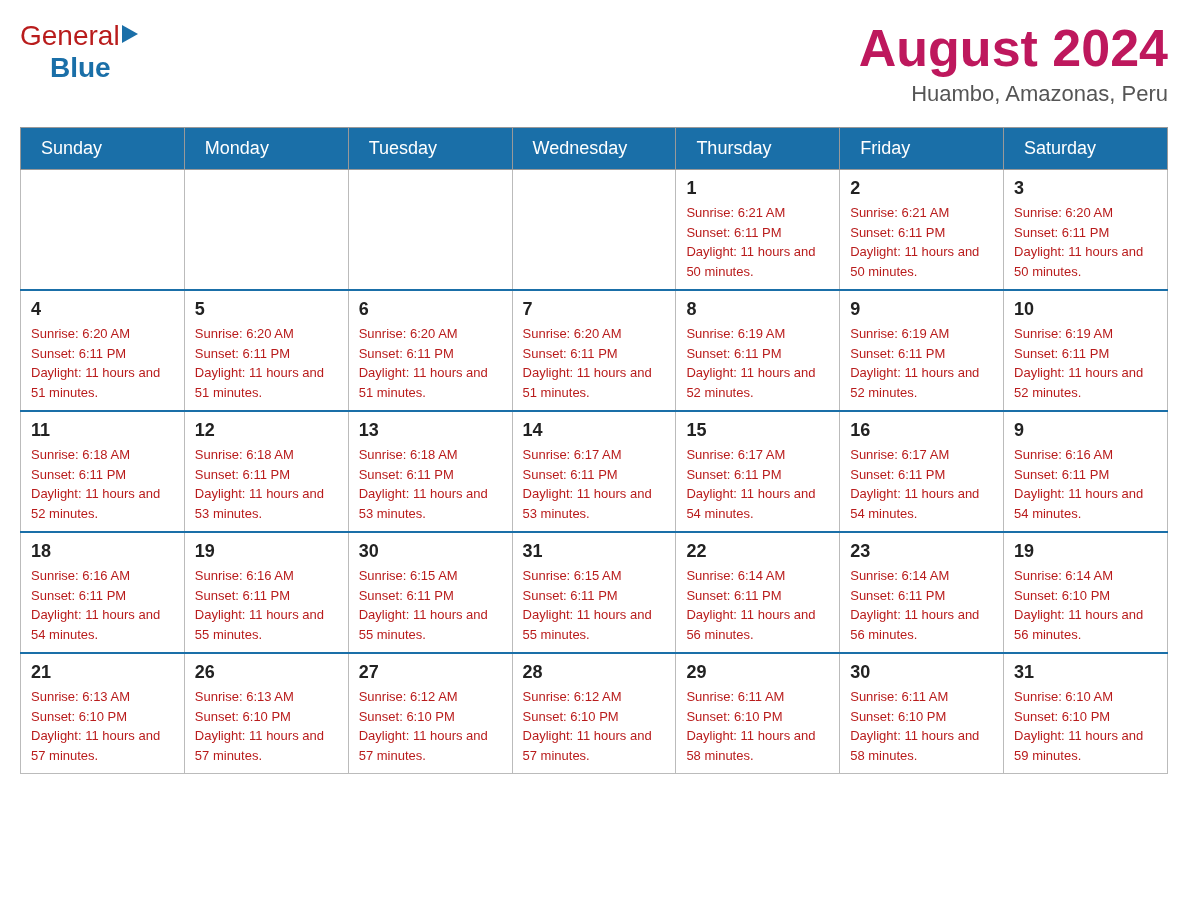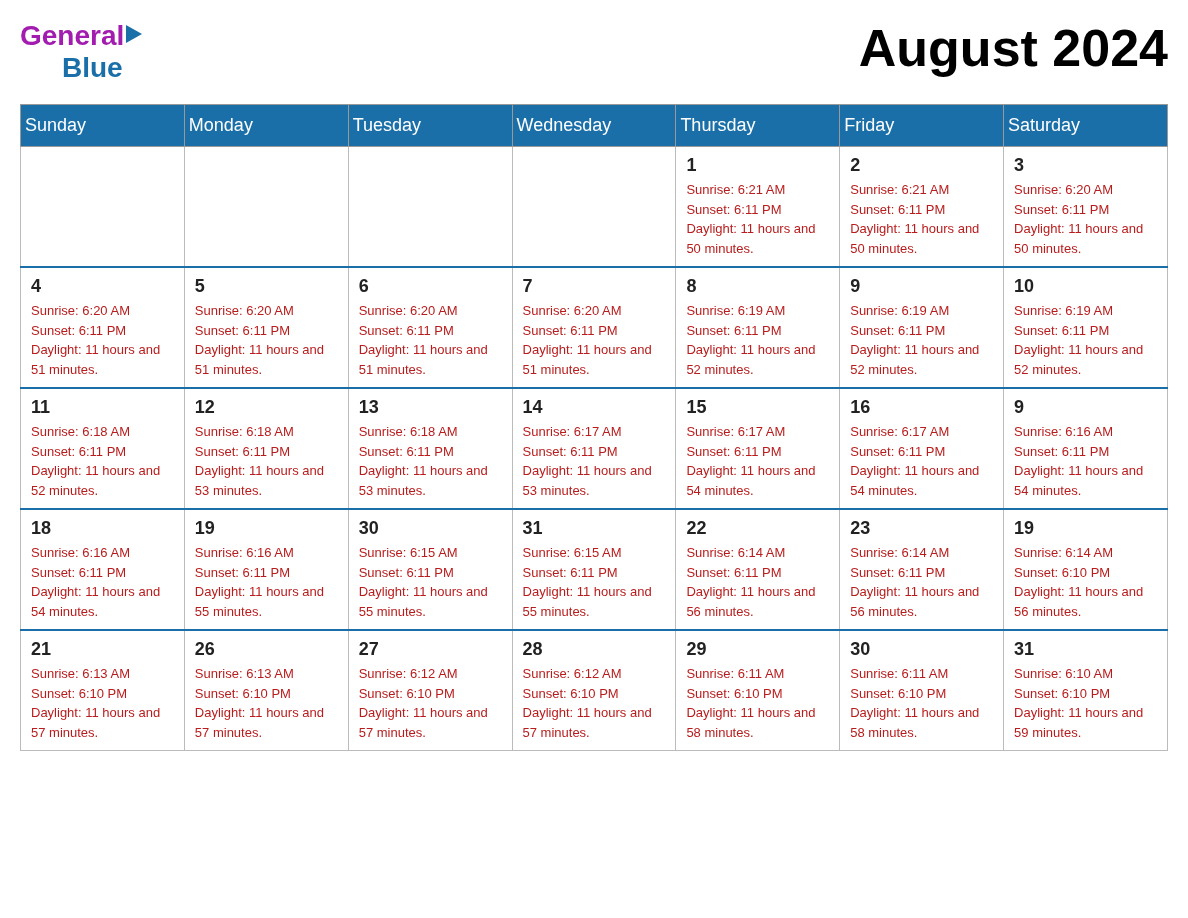--- a/index.html
+++ b/index.html
@@ -21,39 +21,39 @@
       display: flex;
       flex-direction: column;
       align-items: flex-start;
     }
     .title-section {
       text-align: right;
     }
     .month-year {
       font-size: 52px;
       font-weight: bold;
-      color: #000000;
+      color: #be185d;
       line-height: 1.1;
     }
     .location {
       font-size: 22px;
       color: #555;
       margin-top: 4px;
     }
     .calendar {
       width: 100%;
       border-collapse: collapse;
       border: 1px solid #999;
     }
     .calendar th {
       background-color: #1a6fa8;
       color: #fff;
       font-size: 18px;
       font-weight: normal;
-      padding: 10px 4px;
+      padding: 10px 20px;
       text-align: left;
       border: 1px solid #999;
     }
     .calendar td {
       vertical-align: top;
       border: 1px solid #bbb;
       padding: 8px 10px;
       width: 14.28%;
       min-height: 110px;
       font-size: 13px;
@@ -75,22 +75,22 @@
     }
     .row-separator td {
       border-top: 2px solid #1a6fa8;
     }
     .logo-row {
       display: flex;
       align-items: center;
     }
     .logo-text-general {
       font-size: 28px;
-      font-weight: bold;
-      color: #a21caf;
+      font-weight: normal;
+      color: #b91c1c;
       text-align: center;
     }
     .logo-triangle {
       display: inline-block;
       margin-left: 2px;
       margin-right: 0;
       position: relative;
       top: -2px;
     }
     .logo-triangle svg {
@@ -103,26 +103,27 @@
 <div class="header">
   <div class="logo">
     <div class="logo-row">
       <span class="logo-text-general">General</span>
       <span class="logo-triangle">
         <svg width="18" height="22" viewBox="0 0 18 22">
           <polygon points="0,2 16,11 0,20" fill="#1a6fa8"></polygon>
         </svg>
       </span>
     </div>
-    <div style="margin-left:42px;">
+    <div style="margin-left:30px;">
       <span style="font-size:28px;font-weight:bold;color:#1a6fa8;">Blue</span>
     </div>
   </div>
   <div class="title-section">
     <div class="month-year">August 2024</div>
+    <div class="location">Huambo, Amazonas, Peru</div>
   </div>
 </div>
 
 <table class="calendar">
   <thead>
     <tr>
       <th>Sunday</th>
       <th>Monday</th>
       <th>Tuesday</th>
       <th>Wednesday</th>

